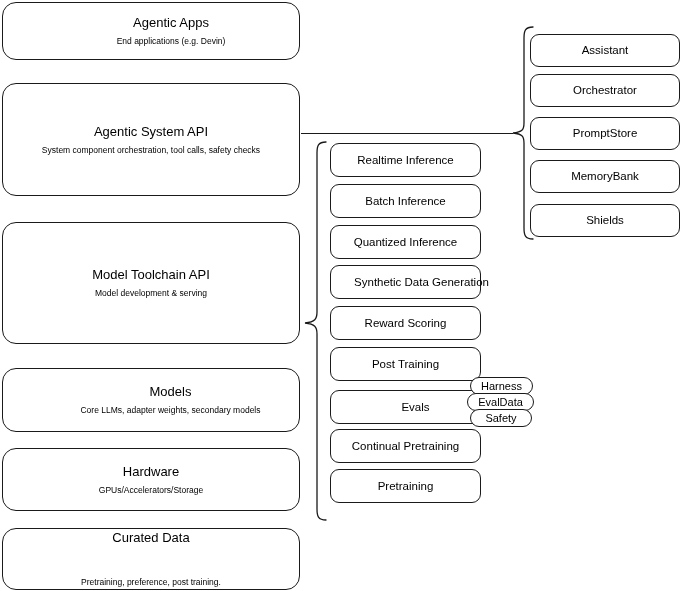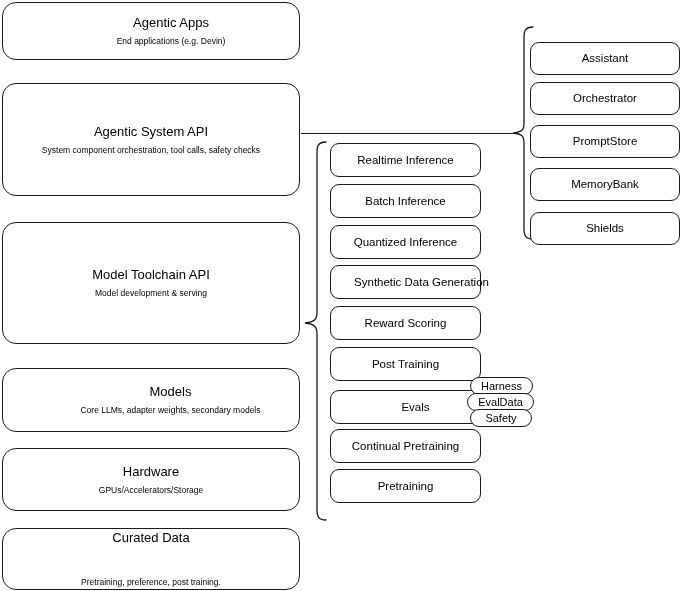--- a/index.html
+++ b/index.html
@@ -57,21 +57,20 @@
     justify-content: center;
   }
   .svc-box .title { font-size: 11.5px; }
 
   
   .cmp-box {
     left: 530px;
     width: 150px;
     height: 33px;
     border-radius: 9px;
-    margin-top: 8px;
   }
   .cmp-box .title { font-size: 11.5px; }
 
   
   .pill {
     position: absolute;
     box-sizing: border-box;
     border: 1.3px solid #1a1a1a;
     border-radius: 11px;
     background: #ffffff;

